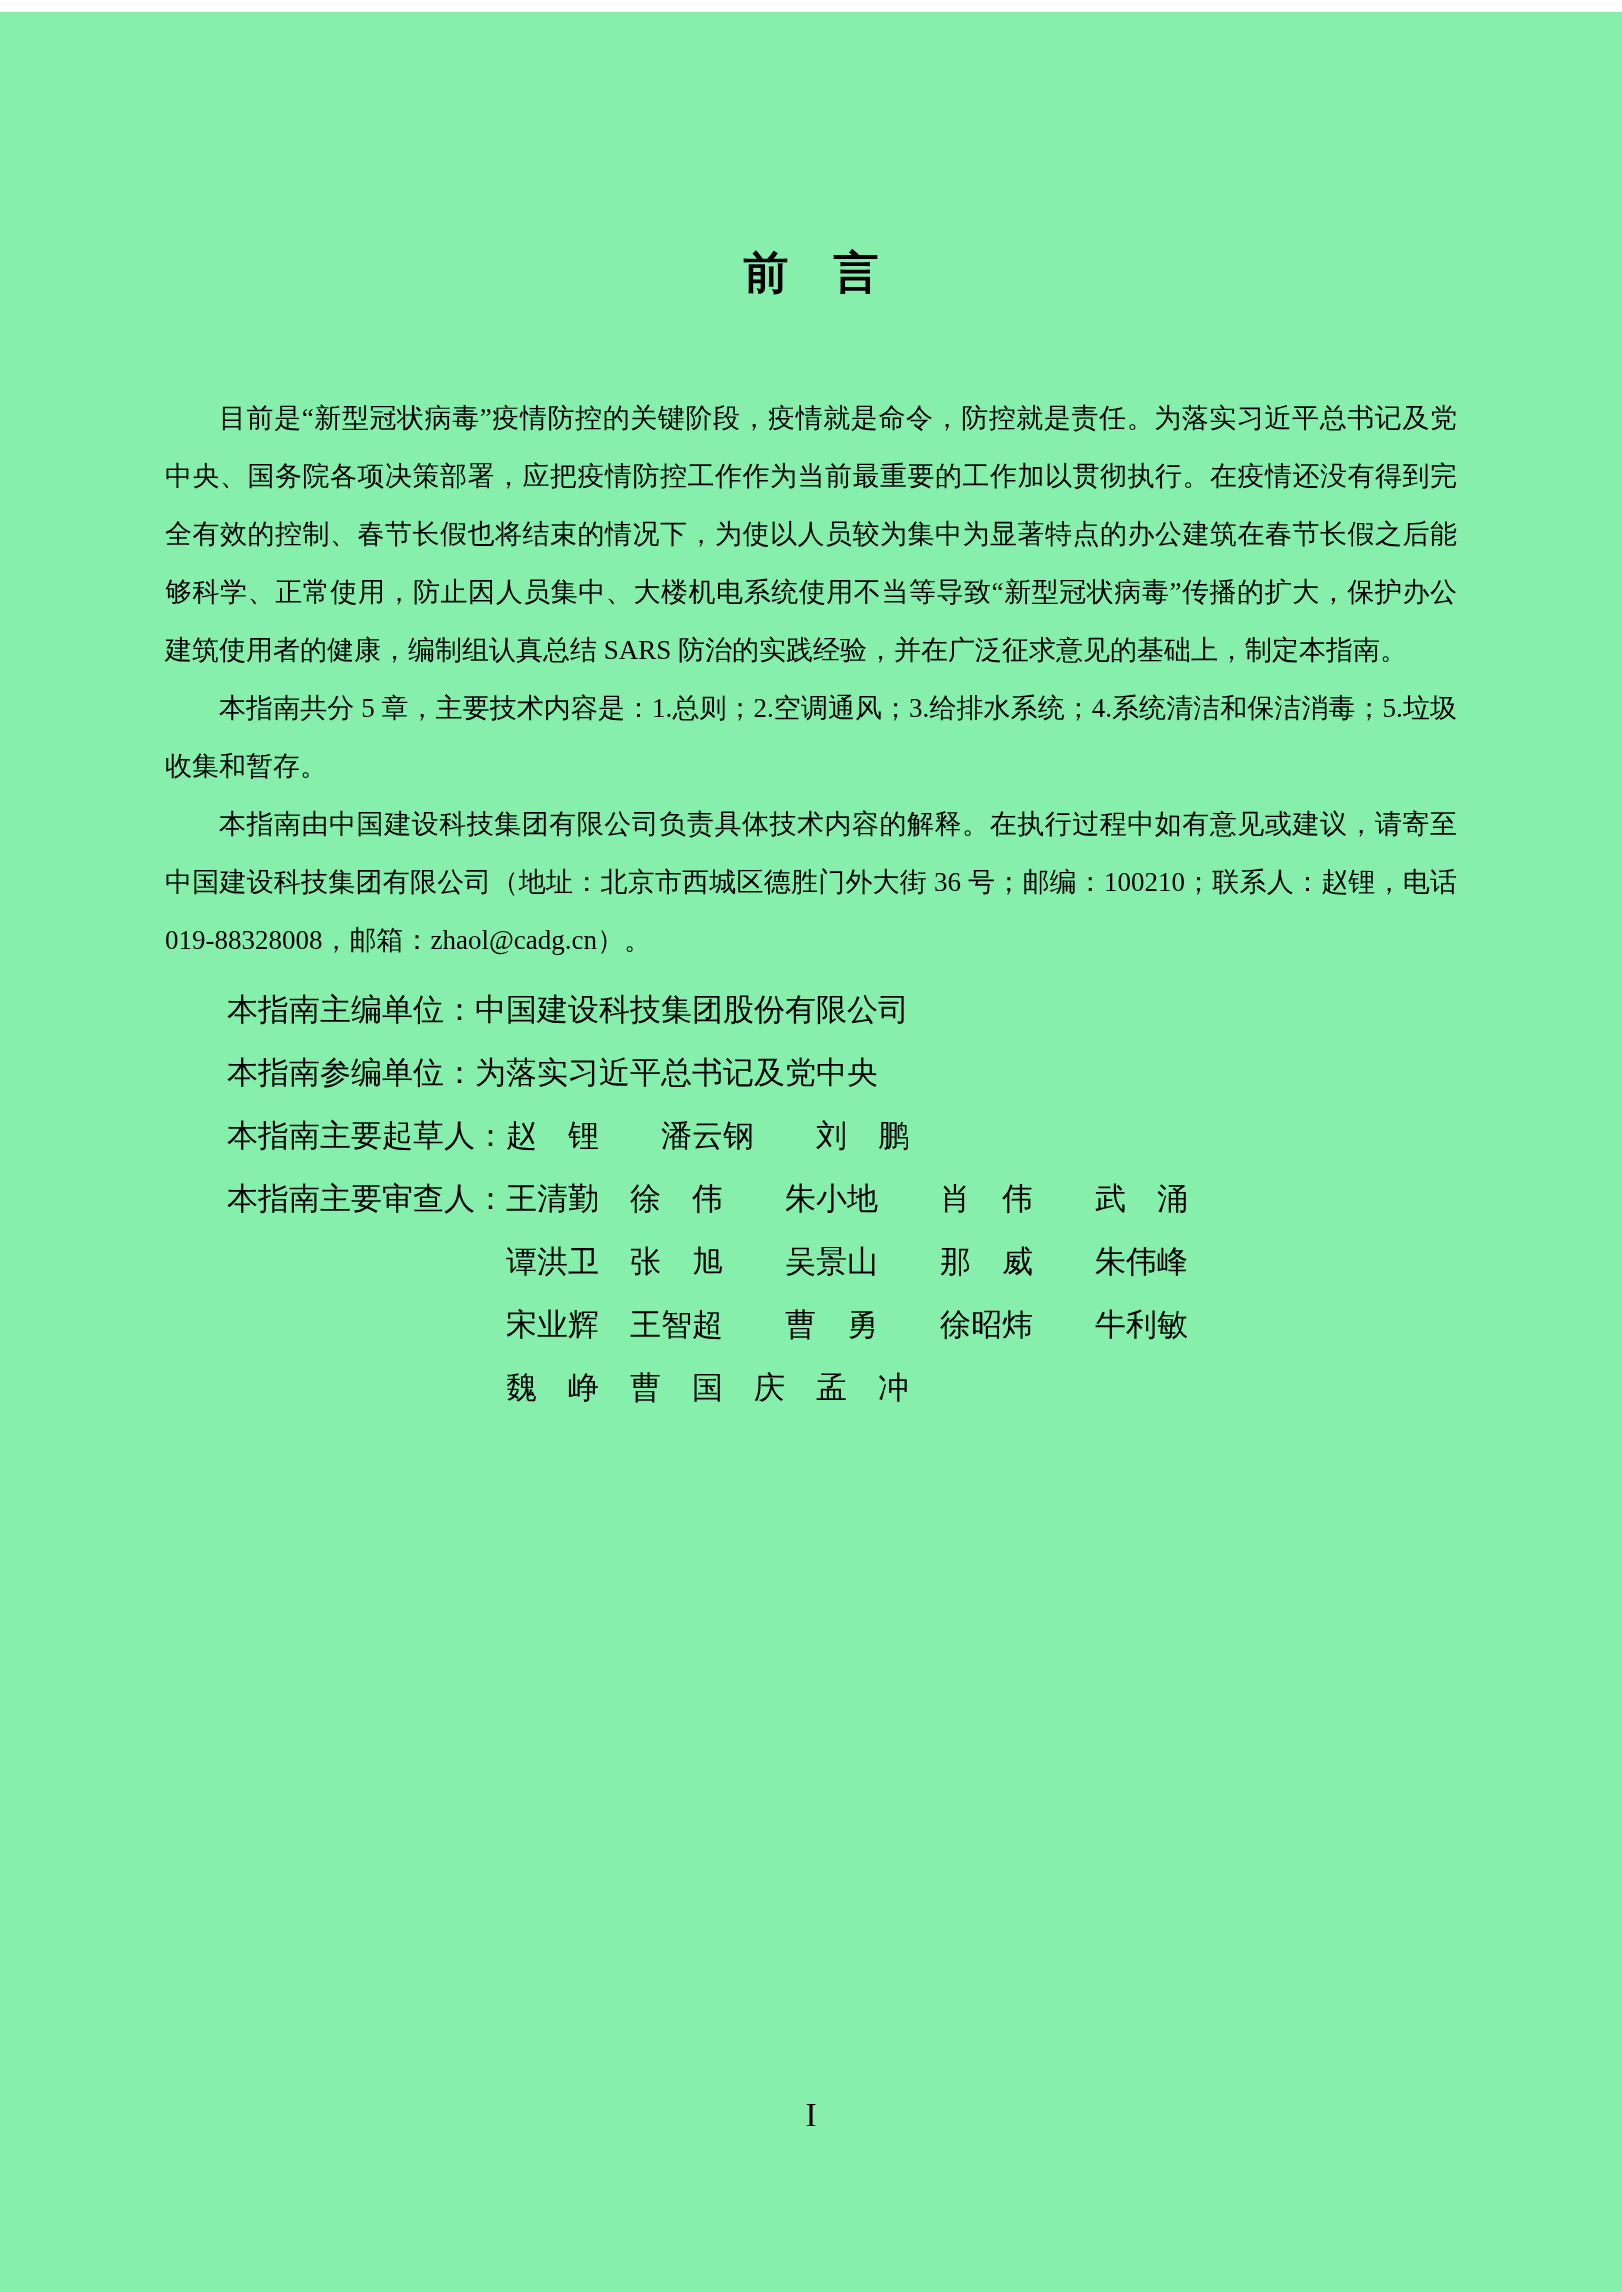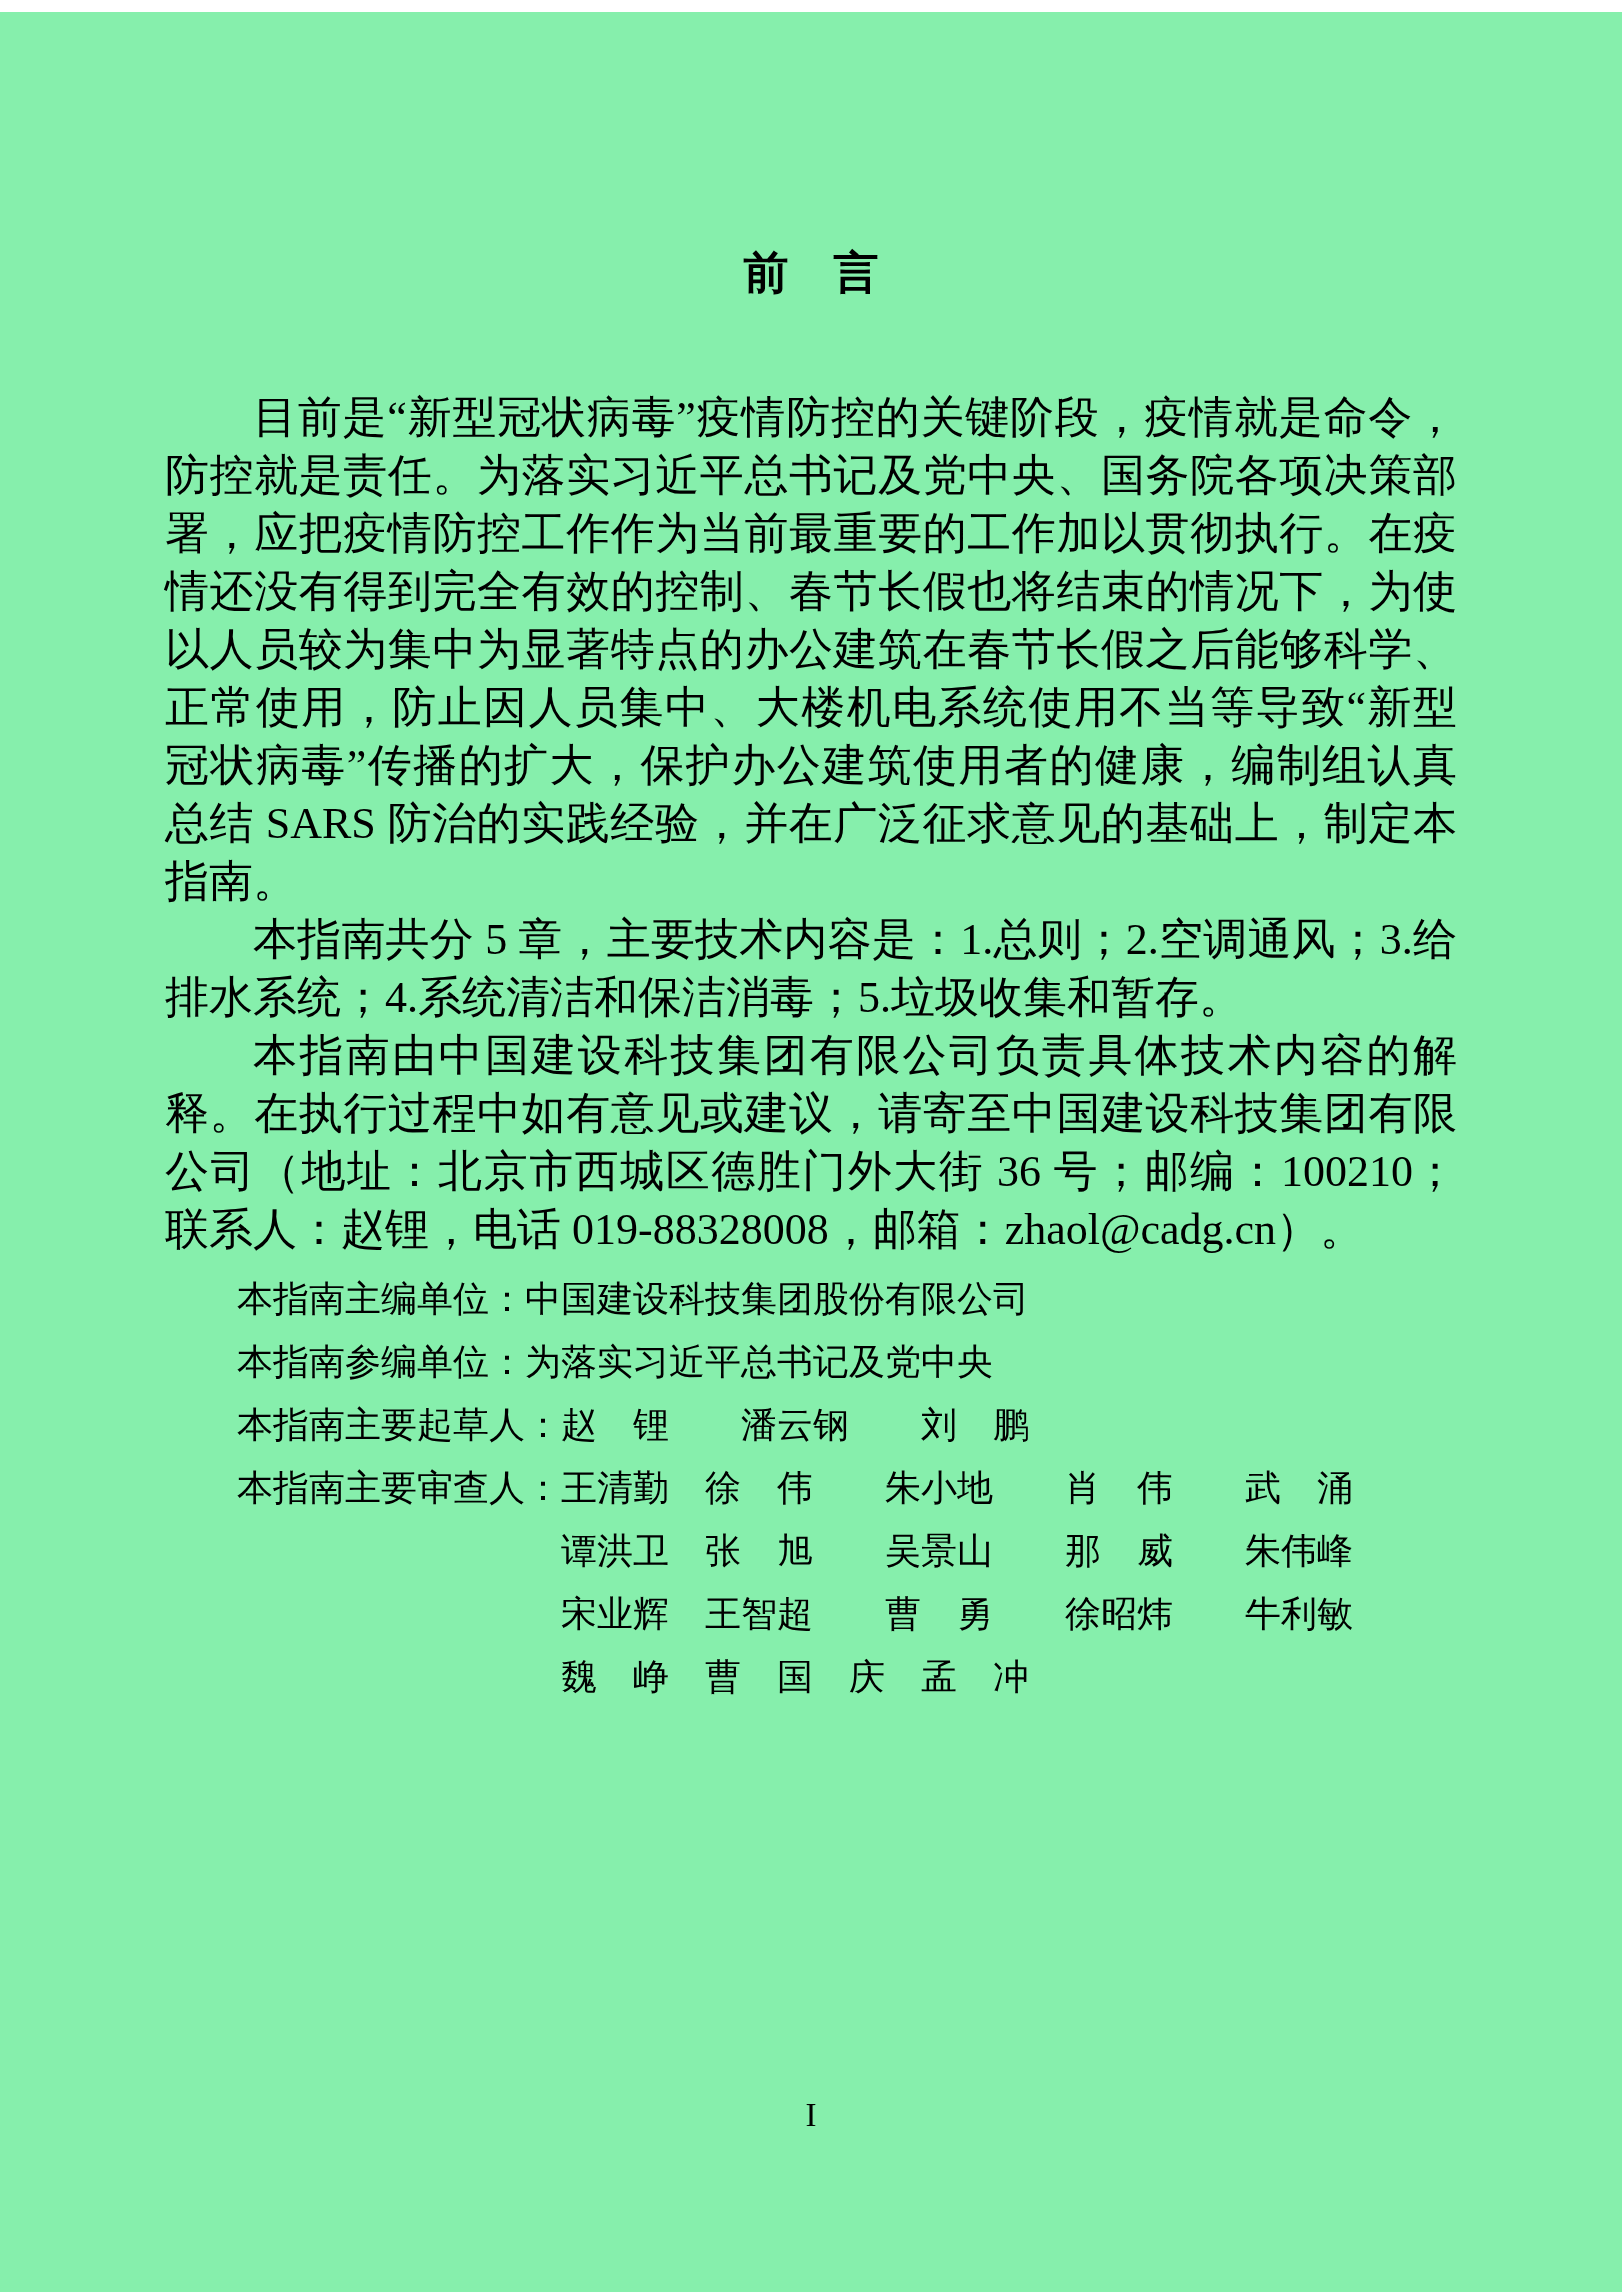--- a/index.html
+++ b/index.html
@@ -20,30 +20,30 @@
     overflow: hidden;
   }
   .doc-title {
     font-size: 45px;
     font-weight: bold;
     text-align: center;
     margin: 0 0 90px 0;
     line-height: 1.1;
   }
   .para {
-    font-size: 44px;
+    font-size: 27px;
     line-height: 58px;
     text-align: justify;
     text-indent: 2em;
     margin: 0;
     word-break: break-all;
   }
   .credits {
     margin-top: 9.8px;
-    font-size: 36px;
+    font-size: 31px;
     line-height: 63px;
   }
   .credit-line {
     text-indent: 2em;
     white-space: nowrap;
   }
   .reviewer-cont {
     text-indent: 11em;
   }
   .page-number {

